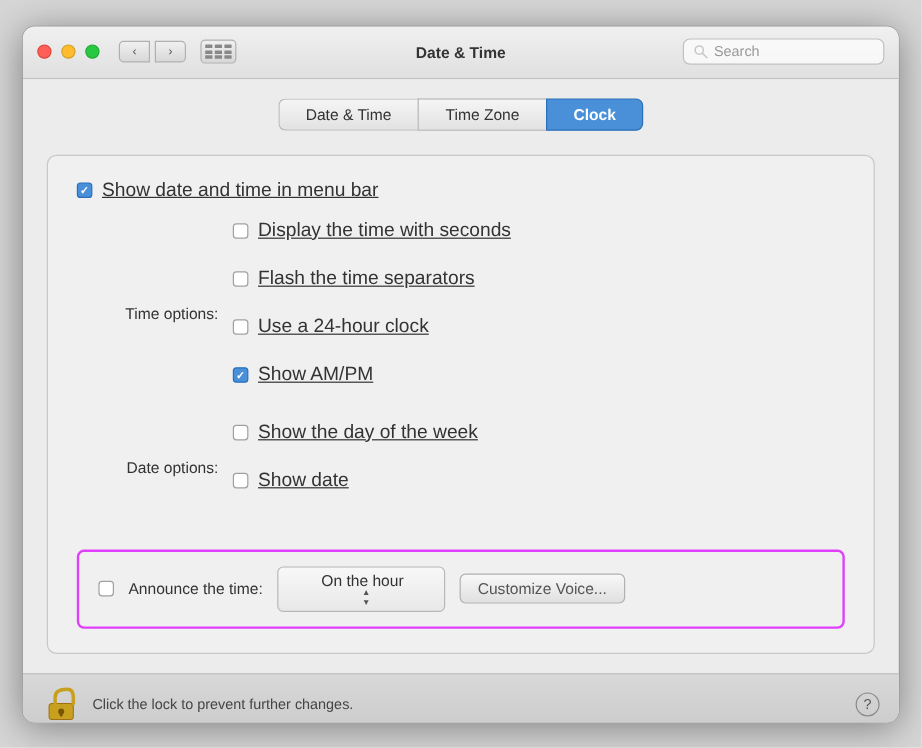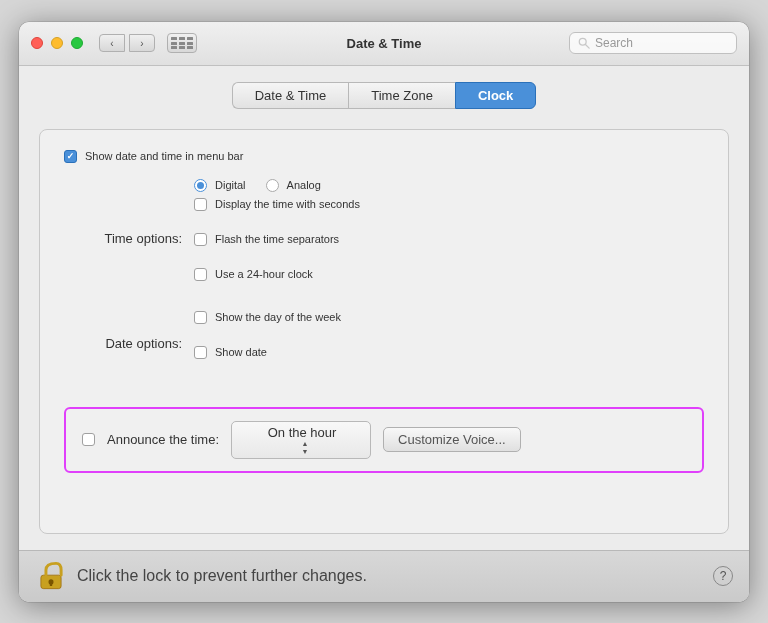--- a/index.html
+++ b/index.html
@@ -214,22 +214,23 @@
     }
 
     .checkbox.checked::after {
       content: '✓';
       color: white;
       font-size: 9px;
       font-weight: bold;
     }
 
     .label-text {
-      font-size: 11px;
+      font-size: 16px;
       color: #333;
+      text-decoration: underline;
     }
 
     
     .options-section {
       display: flex;
       margin-bottom: 14px;
       align-items: center;
     }
 
     .section-label {
@@ -364,21 +365,21 @@
     }
 
     .lock-icon {
       width: 32px;
       height: 32px;
       margin-right: 10px;
       flex-shrink: 0;
     }
 
     .bottom-text {
-      font-size: 16px;
+      font-size: 12px;
       color: #444;
     }
 
     .help-btn {
       margin-left: auto;
       width: 20px;
       height: 20px;
       border: 1.5px solid #888;
       border-radius: 50%;
       display: flex;
@@ -444,41 +445,35 @@
     <div class="panel">
 
       <div class="checkbox-row">
         <div class="checkbox checked"></div>
         <span class="label-text">Show date and time in menu bar</span>
       </div>
 
       <div class="options-section">
         <span class="section-label">Time options:</span>
         <div class="options-list">
-          <div class="radio-row-inline">
-            <div class="radio-row">
-              <div class="radio-btn selected"></div>
-              <span class="label-text">Digital</span>
-            </div>
-            <div class="radio-row">
-              <div class="radio-btn unselected"></div>
-              <span class="label-text">Analog</span>
-            </div>
-          </div>
           <div class="checkbox-row">
             <div class="checkbox"></div>
             <span class="label-text">Display the time with seconds</span>
           </div>
           <div class="checkbox-row">
             <div class="checkbox"></div>
             <span class="label-text">Flash the time separators</span>
           </div>
           <div class="checkbox-row">
             <div class="checkbox"></div>
             <span class="label-text">Use a 24-hour clock</span>
+          </div>
+          <div class="checkbox-row">
+            <div class="checkbox checked"></div>
+            <span class="label-text">Show AM/PM</span>
           </div>
         </div>
       </div>
 
       <div class="options-section">
         <span class="section-label">Date options:</span>
         <div class="options-list">
           <div class="checkbox-row">
             <div class="checkbox"></div>
             <span class="label-text">Show the day of the week</span>

